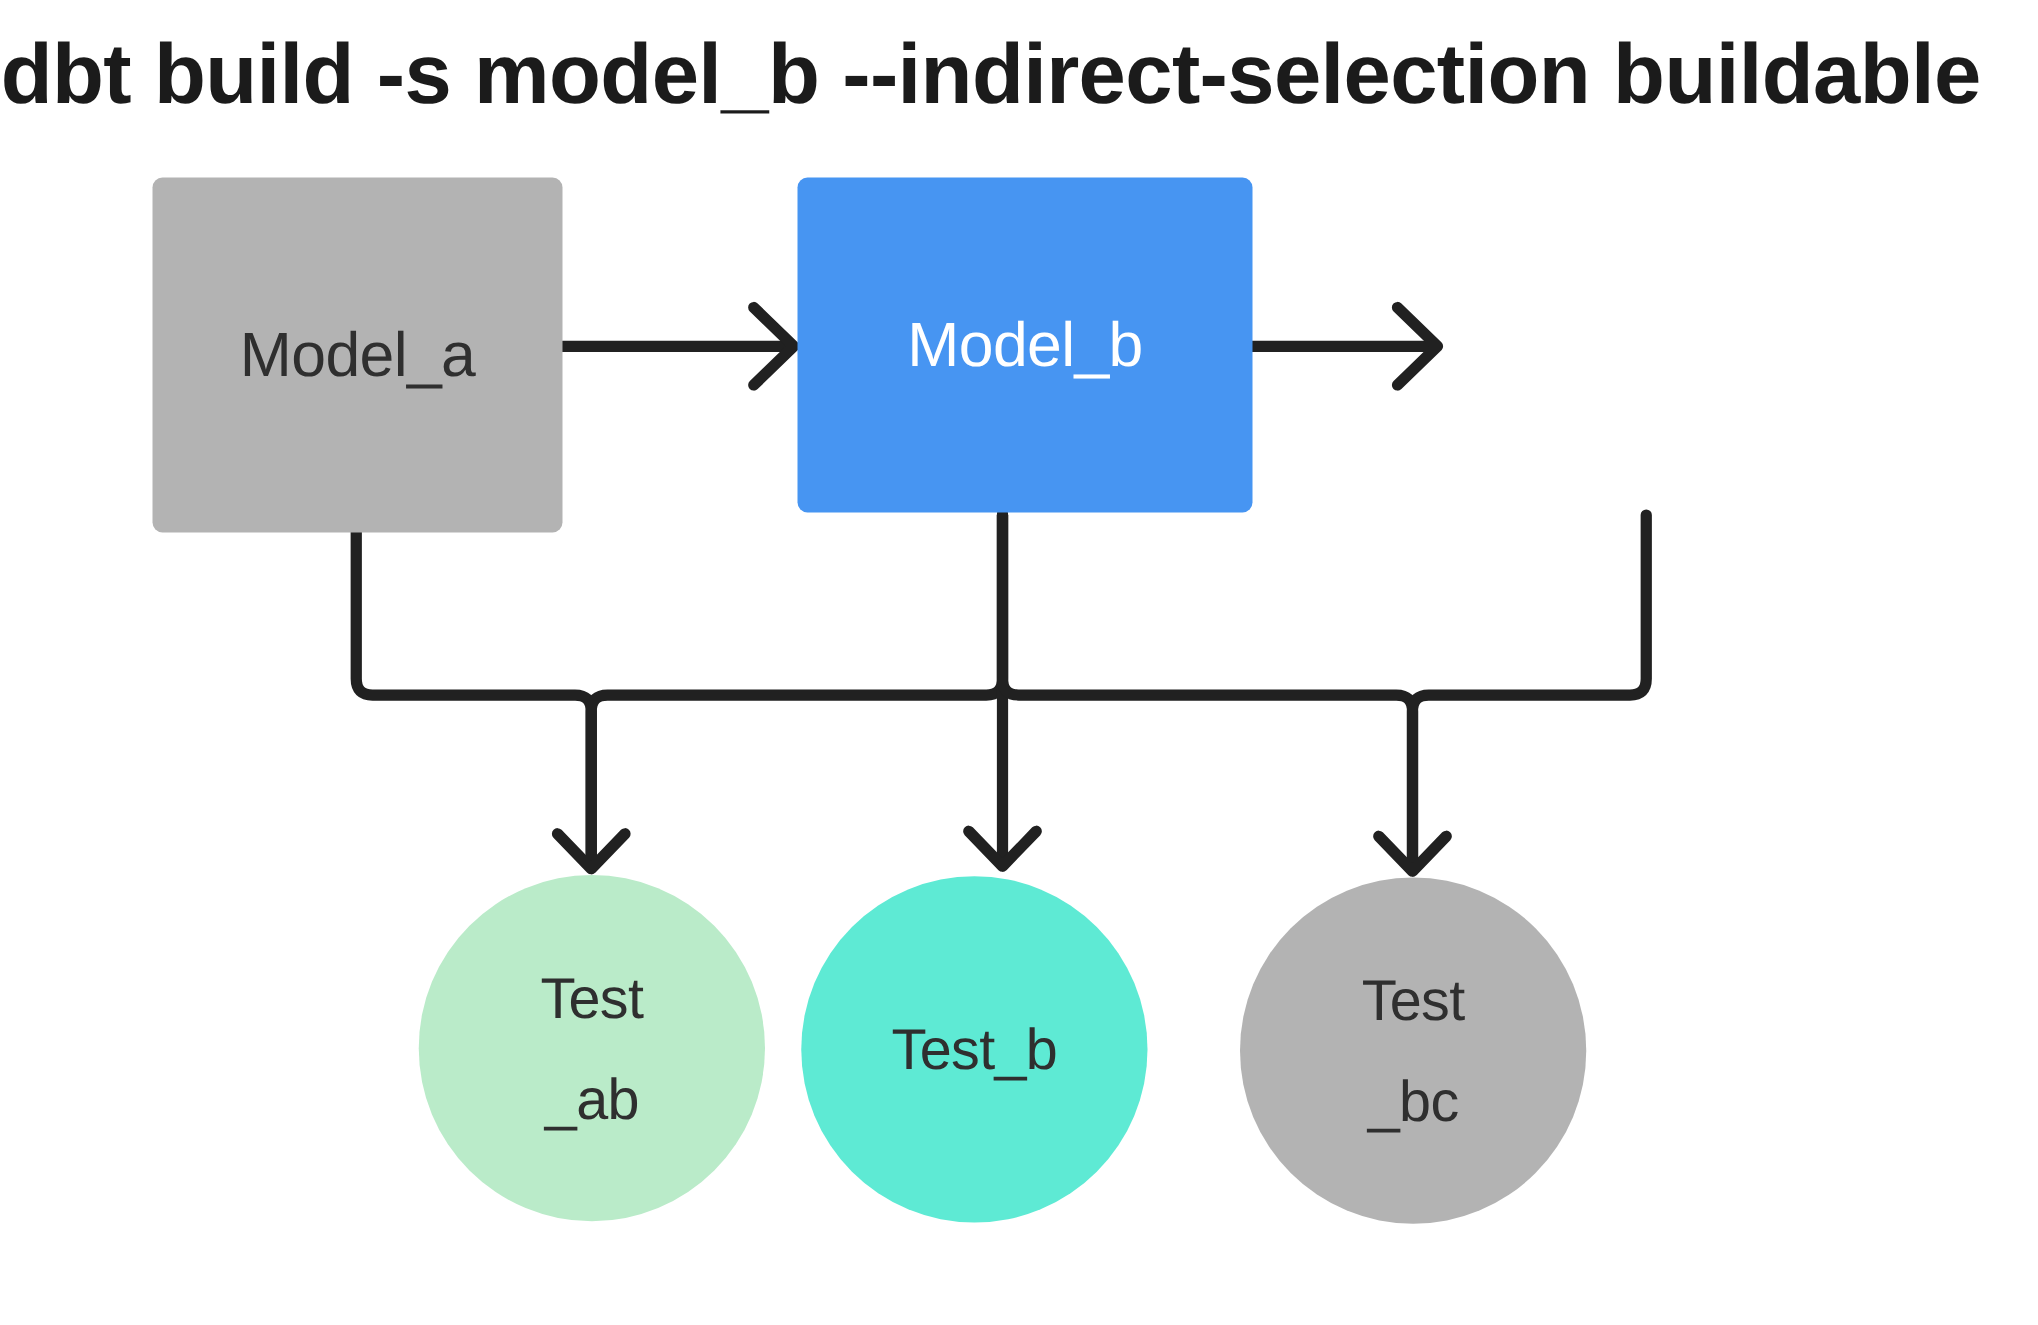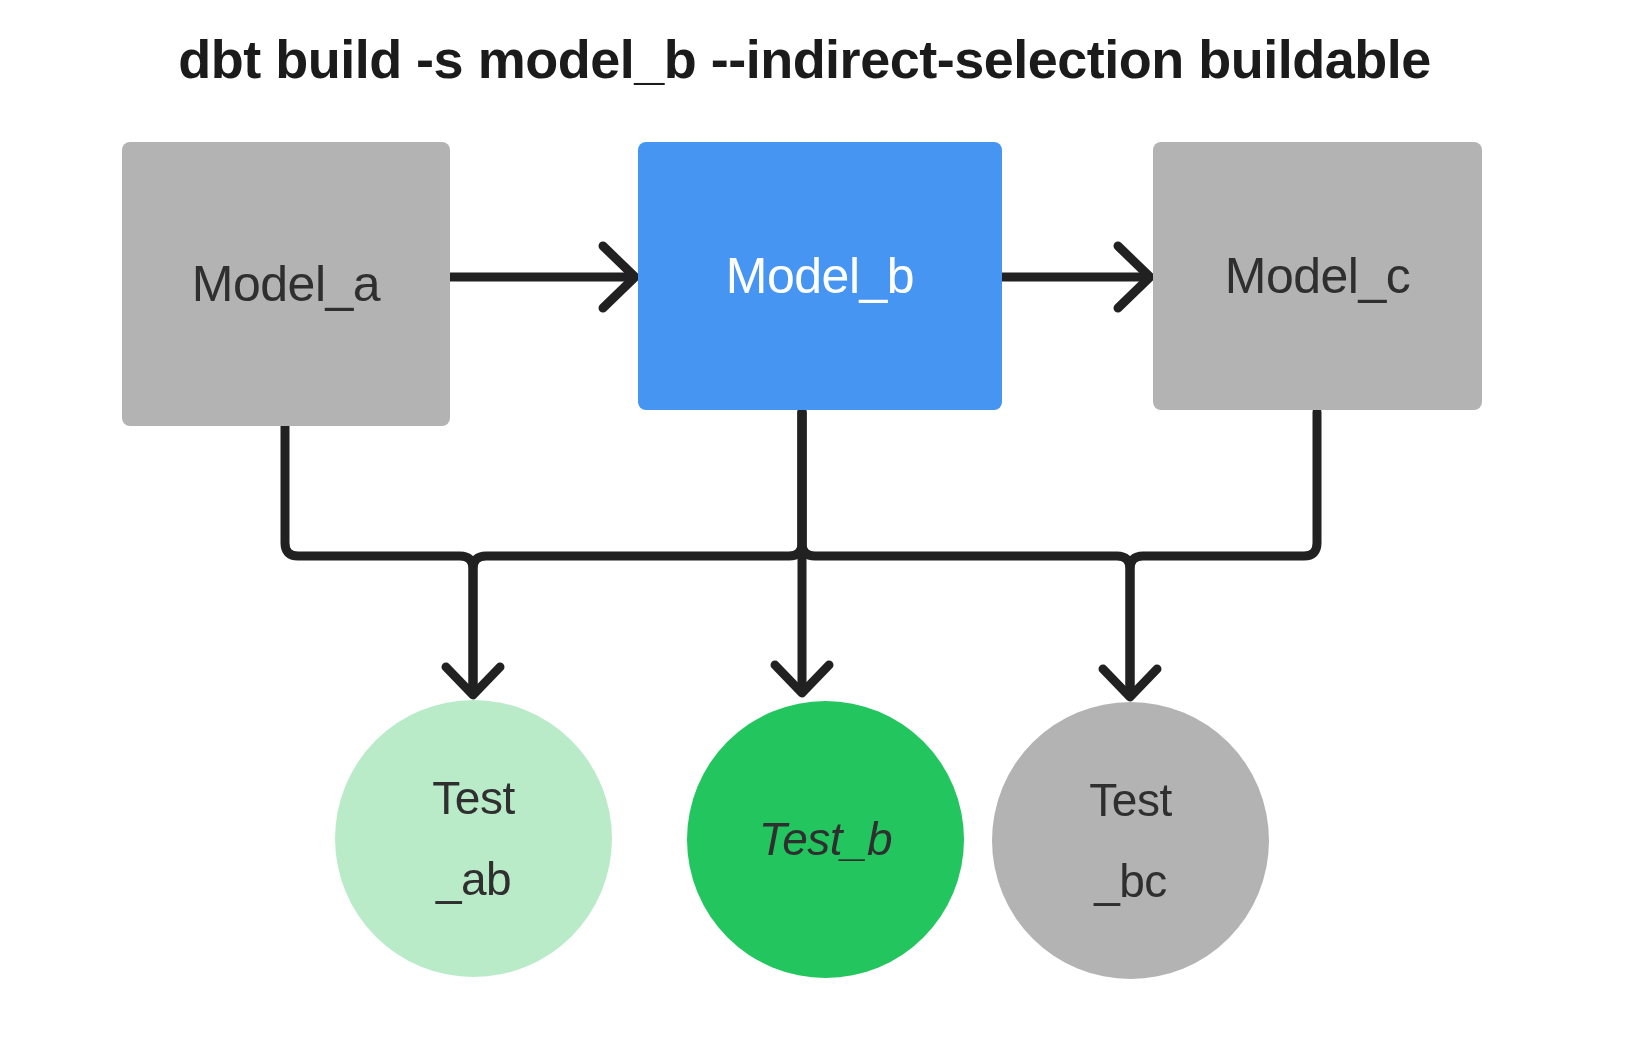--- a/index.html
+++ b/index.html
@@ -10,24 +10,24 @@
   .canvas {
     position: relative;
     width: 1630px;
     height: 1060px;
     overflow: hidden;
     background: #ffffff;
   }
   .title {
     position: absolute;
     top: 28px;
-    left: 12px;
+    left: 0;
     width: 1585px;
     text-align: center;
-    font-size: 54px;
+    font-size: 68px;
     font-weight: 600;
     letter-spacing: -0.5px;
     line-height: 62px;
     color: var(--title-color, #1b1b1b);
     white-space: nowrap;
   }
   .node {
     position: absolute;
     display: flex;
     align-items: center;
@@ -98,29 +98,26 @@
     <path d="M775 665 L802 693 L829 665"></path>
     <path d="M1103 669 L1130 697 L1157 669"></path>
   </svg>
 
   <div class="node box" style="left: 122px; top: 142px; width: 328px; height: 284px; background-color: rgb(179, 179, 179); color: rgb(47, 47, 47);">
     <span>Model_a</span>
   </div>
   <div class="node box" style="left: 638px; top: 142px; width: 364px; height: 268px; background-color: rgb(71, 149, 242); color: rgb(255, 255, 255);">
     <span>Model_b</span>
   </div>
-  <div class="node box" style="left: 1153px; top: 142px; width: 329px; height: 268px; background-color: rgb(179, 179, 179); color: rgb(47, 47, 47);">
-    <span>Model_c</span>
-  </div>
 
   <div class="node circle" style="left: 335px; top: 700px; width: 277px; height: 277px; background-color: rgb(186, 235, 201); color: rgb(47, 47, 47);">
     <span>Test
 _ab</span>
   </div>
-  <div class="node circle" style="left: 687px; top: 701px; width: 277px; height: 277px; background-color: #22c55e; color: rgb(47, 47, 47); font-style: italic;">
+  <div class="node circle" style="left: 641px; top: 701px; width: 277px; height: 277px; background-color: #5eead4; color: rgb(47, 47, 47);">
     <span>Test_b</span>
   </div>
   <div class="node circle" style="left: 992px; top: 702px; width: 277px; height: 277px; background-color: rgb(179, 179, 179); color: rgb(47, 47, 47);">
     <span>Test
 _bc</span>
   </div>
 
 </div>
 
 </body></html>

